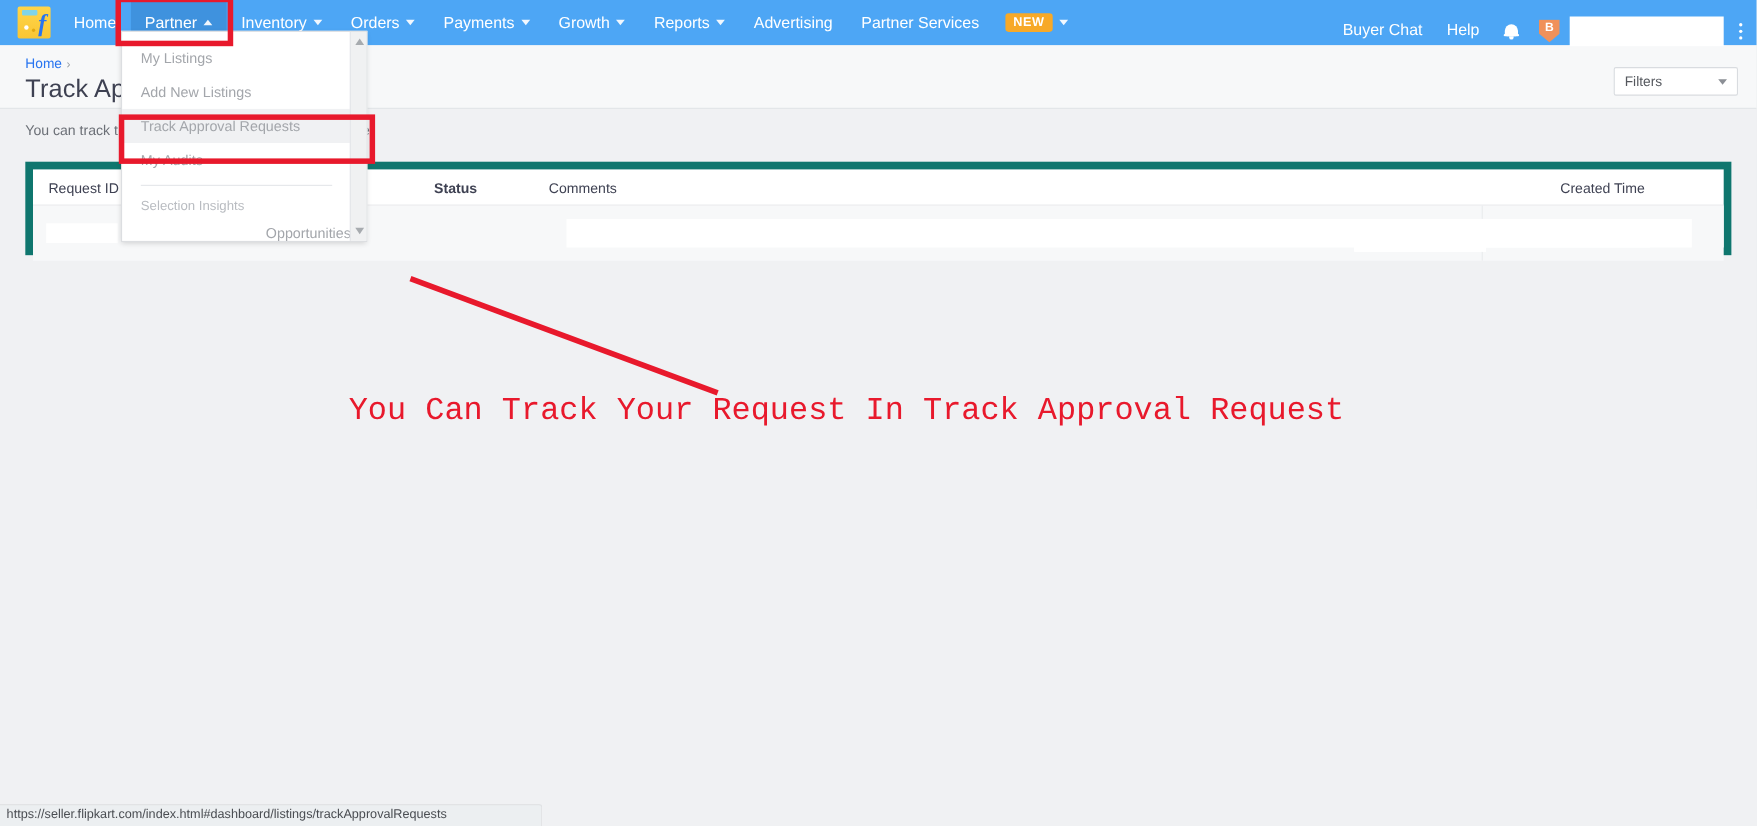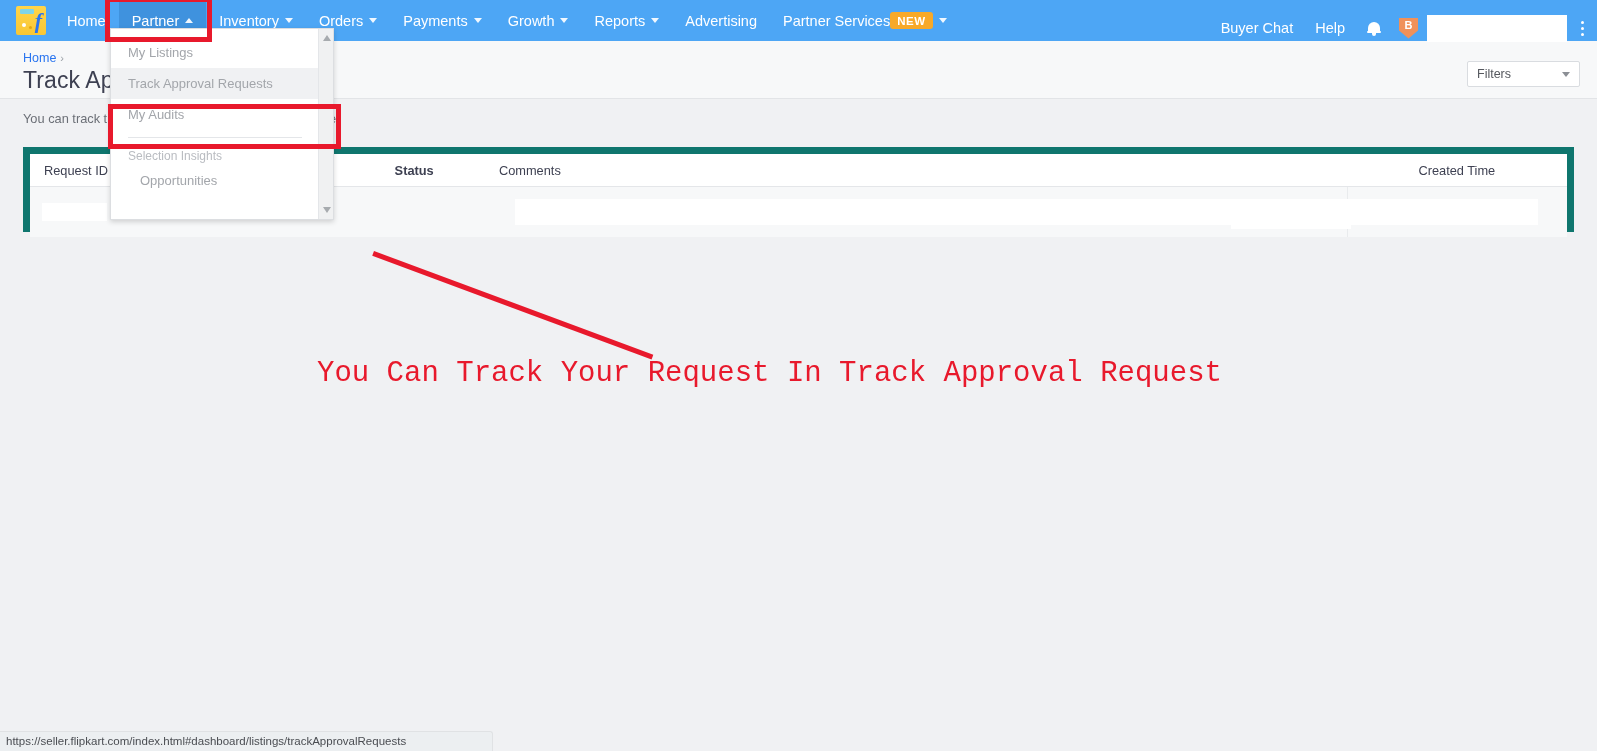--- a/index.html
+++ b/index.html
@@ -101,21 +101,21 @@
     border-bottom: 5px solid #ffffff;
   }
   .badge-new {
     background: #f7a928;
     color: #ffffff;
     font-size: 11.5px;
     font-weight: bold;
     letter-spacing: .5px;
     padding: 3px 7px 2px 7px;
     border-radius: 3px;
-    margin-left: 0;
+    margin-left: 24px;
   }
 
   .nav-right {
     margin-left: auto;
     display: flex;
     align-items: center;
     height: 41px;
     padding-right: 4px;
     margin-top: 15px;
   }
@@ -323,20 +323,21 @@
   .dd-section {
     font-size: 12px;
     color: #b9bcc1;
     padding: 4px 0 4px 17px;
   }
   .dd-sub {
     font-size: 13px;
     color: #a3a6ab;
     padding: 6px 0 6px 29px;
     cursor: pointer;
+    text-align: right;
   }
   .dd-scroll {
     position: absolute;
     right: 0; top: 0;
     width: 15px; height: 100%;
     background: #f0f1f2;
     border-left: 1px solid #e4e6e9;
   }
   .dd-arrow {
     position: absolute;
@@ -508,20 +509,23 @@
         <span class="redact r4"></span>
       </div>
     </div>
   </div>
 
   <div class="dropdown">
     <div class="dd-inner">
       <div class="dd-item">
         <span>My Listings</span>
       </div>
+      <div class="dd-item">
+        <span>Add New Listings</span>
+      </div>
       <div class="dd-item highlight">
         <span>Track Approval Requests</span>
       </div>
       <div class="dd-item">
         <span>My Audits</span>
       </div>
       <div class="dd-divider"></div>
       <div class="dd-section">Selection Insights</div>
       <div class="dd-sub">
         <span>Opportunities</span>

